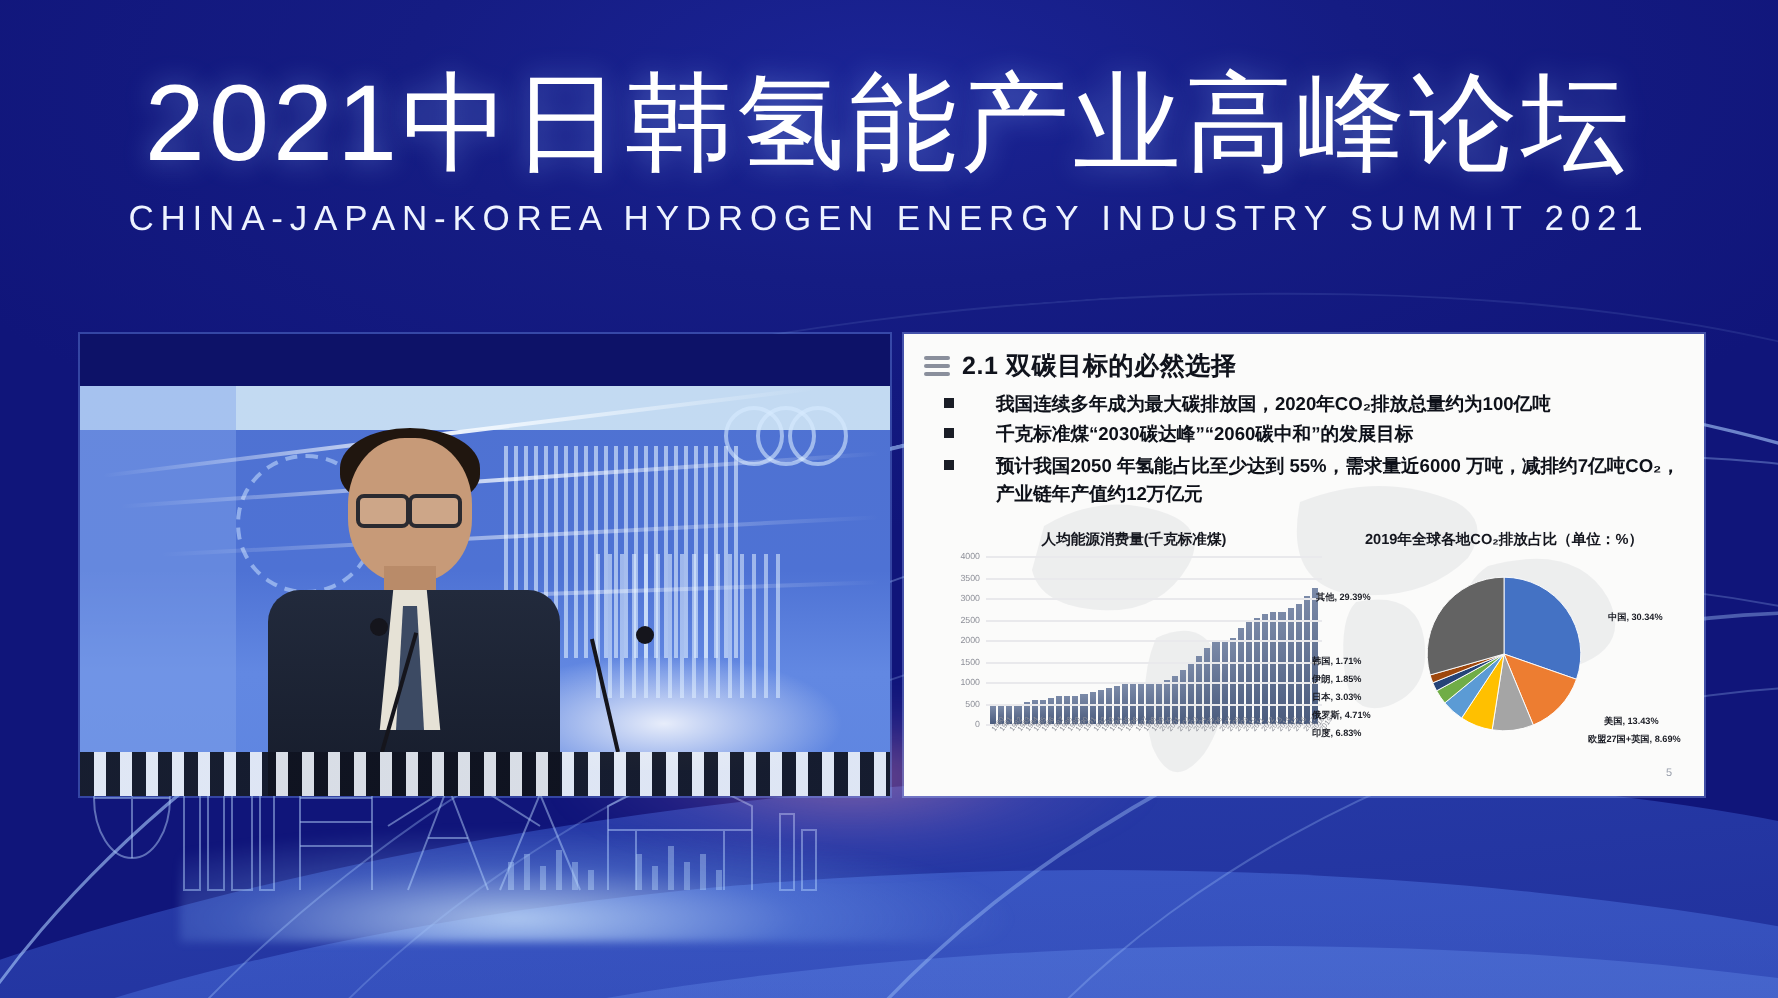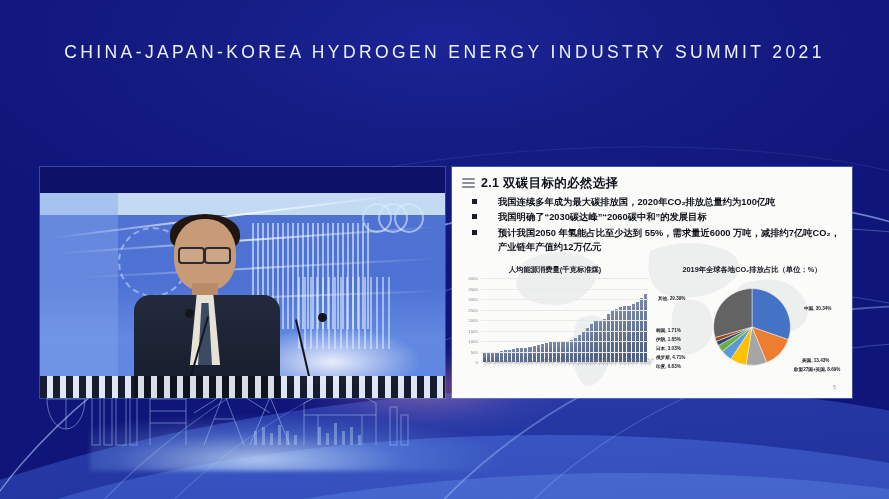--- a/index.html
+++ b/index.html
@@ -93,21 +93,21 @@
   .sl-icon i:nth-child(2){width:13px;}
   .sl-icon i:nth-child(3){width:13px;}
   .sl-title{font-size:12.5px;font-weight:bold;color:#10131c;letter-spacing:.3px;}
   .bullets{position:absolute;left:20px;top:28px;right:12px;}
   .bl{display:flex;gap:21px;font-size:9.3px;line-height:1.55;color:#0e1119;font-weight:bold;margin-bottom:1px;}
   .bl .sq{flex:none;width:5px;height:5px;background:#1a1d26;margin-top:4px;}
   .bl .tx{flex:1;}
 
   .charts{position:absolute;left:0;right:0;top:98px;height:120px;}
   .chart{position:absolute;top:0;height:120px;}
-  .chart-bar{left:5px;width:196px;}
+  .chart-bar{left:17px;width:196px;}
   .chart-pie{left:202px;width:196px;}
   .ch-title{text-align:center;font-size:7.3px;font-weight:bold;color:#15171f;margin-bottom:3px;}
 
   .plot{position:relative;height:84px;margin:0 4px 0 24px;}
   .grid-l{position:absolute;left:0;right:0;height:1px;background:#e9e9ec;}
   .ytick{position:absolute;right:calc(100% + 3px);transform:translateY(-50%);
     font-size:4.4px;color:#8d8f98;white-space:nowrap;}
   .bars{position:absolute;left:2px;right:2px;bottom:0;top:0;display:flex;align-items:flex-end;gap:1px;}
   .bars b{flex:1;background:linear-gradient(180deg,#7b8aa8,#4a5b7d);display:block;}
   .xlabels{position:relative;margin:2px 4px 0 24px;height:16px;}
@@ -171,20 +171,21 @@
   <div class="city-sparkle"></div>
 
   <div class="swoosh sw1"></div>
   <div class="swoosh sw2"></div>
   <div class="swoosh sw3"></div>
   <div class="swoosh sw4"></div>
   <div class="swoosh sw5"></div>
   <div class="bg-glow"></div>
 
   <div class="title-wrap">
+    <div class="title-cn">2021中日韩氢能产业高峰论坛</div>
     <div class="title-en">CHINA-JAPAN-KOREA HYDROGEN ENERGY INDUSTRY SUMMIT 2021</div>
   </div>
 
   <div class="video">
     <div class="v-top"></div>
     <div class="v-wall"></div>
     <div class="v-panelSky"></div>
     <div class="v-panelL"></div>
     <div class="v-cloud"></div>
     <div class="v-gear"></div>
@@ -239,21 +240,21 @@
       <span class="sl-title">2.1 双碳目标的必然选择</span>
     </div>
 
     <div class="bullets">
       <div class="bl">
         <span class="sq"></span>
         <span class="tx">我国连续多年成为最大碳排放国，2020年CO₂排放总量约为100亿吨</span>
       </div>
       <div class="bl">
         <span class="sq"></span>
-        <span class="tx">我国明确了“2030碳达峰”“2060碳中和”的发展目标</span>
+        <span class="tx">千克标准煤“2030碳达峰”“2060碳中和”的发展目标</span>
       </div>
       <div class="bl">
         <span class="sq"></span>
         <span class="tx">预计我国2050 年氢能占比至少达到 55%，需求量近6000 万吨，减排约7亿吨CO₂，产业链年产值约12万亿元</span>
       </div>
     </div>
 
     <div class="charts">
 
       <div class="chart chart-bar">

